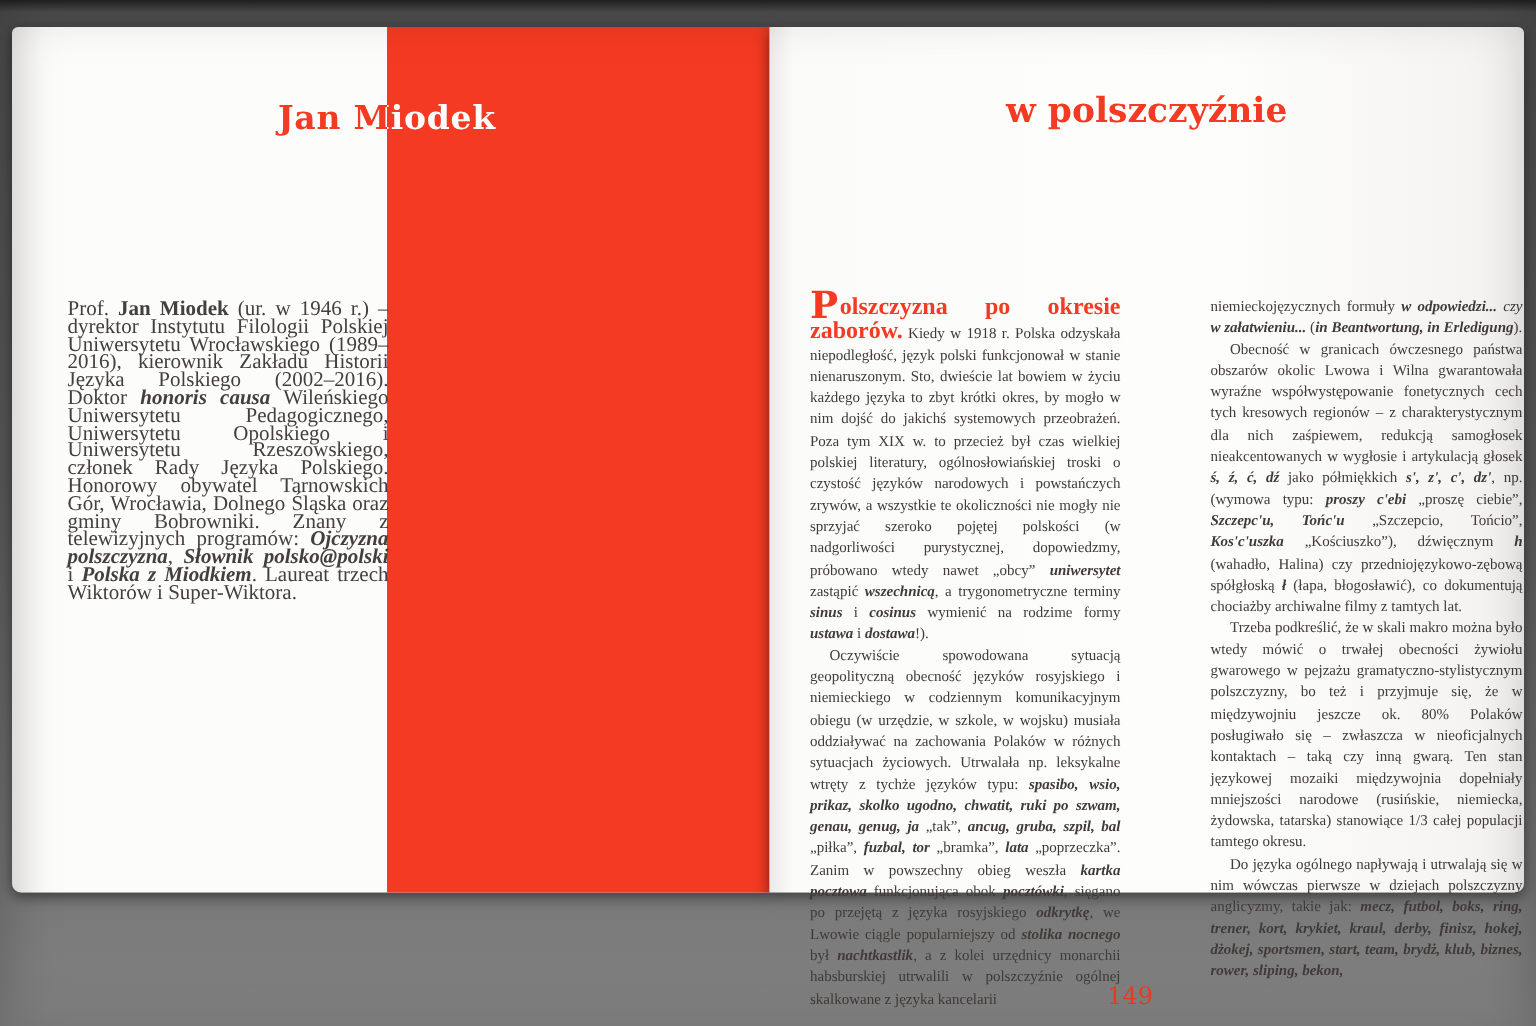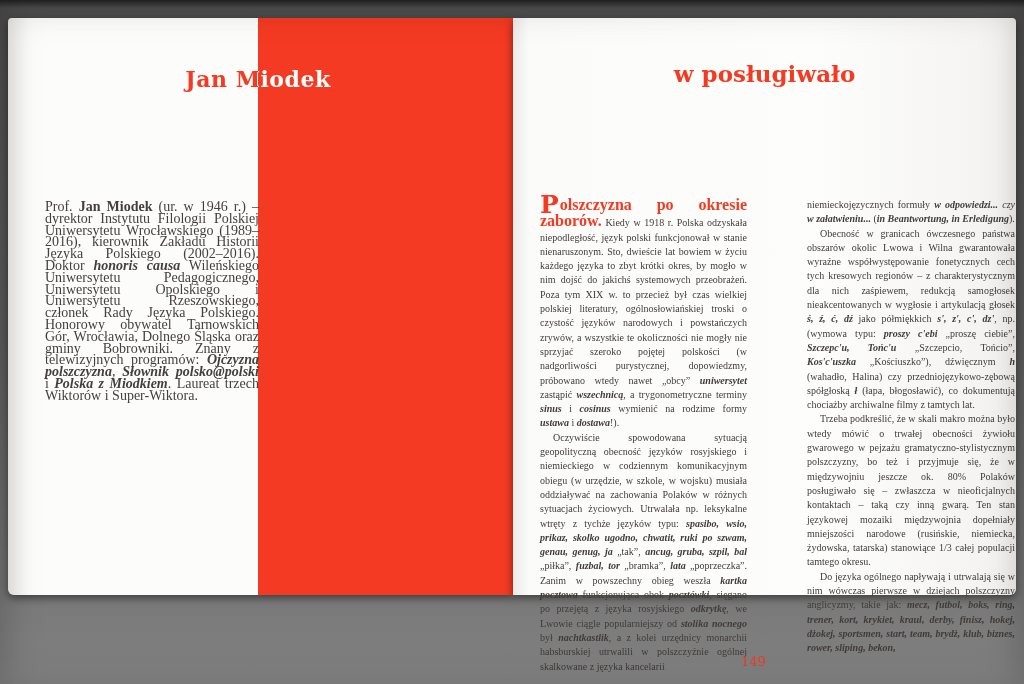--- a/index.html
+++ b/index.html
@@ -27,41 +27,41 @@
   .col2{left:246px;width:208px;margin-left:48px;}
   .para{margin:0;}
   .para.indent{text-indent:13px;font-family:Liberation Serif, serif;}
   .b{font-weight:700;}
   .i{font-style:italic;}
   .bi{font-weight:700;font-style:italic;}
   .lead{color:var(--accent,#f43a22);font-weight:700;font-size:16px;}
   .initial{color:var(--accent,#f43a22);font-weight:700;font-size:25px;line-height:0;
     font-family:"DejaVu Serif",serif;vertical-align:-3px;letter-spacing:1px;}
   .page-number{position:absolute;left:27px;top:636px;width:427px;text-align:center;
-    color:var(--accent,#f43a22);font-size:13px;font-family:"DejaVu Serif",serif;}
+    color:var(--accent,#f43a22);font-size:16px;font-family:"DejaVu Serif",serif;}
   .vignette{position:absolute;inset:0;pointer-events:none;
     box-shadow:inset 0 0 40px rgba(0,0,0,.25);}
 </style>
 </head>
 <body>
 
 <div class="stage">
 
   <div class="page page-left">
     <div class="red-band"></div>
     <div class="author-title-wrap">
       <div class="author-line base">Jan Miodek</div>
       <div class="author-line overlay">Jan Miodek</div>
     </div>
     <p class="bio"><span>Prof. </span><span class="b">Jan Miodek</span><span> (ur. w 1946 r.) – dyrektor Instytutu Filologii Polskiej Uniwersytetu Wrocławskiego (1989–2016), kierownik Zakładu Historii Języka Polskiego (2002–2016). Doktor </span><span class="bi">honoris causa</span><span> Wileńskiego Uniwersytetu Pedagogicznego, Uniwersytetu Opolskiego i Uniwersytetu Rzeszowskiego, członek Rady Języka Polskiego. Honorowy obywatel Tarnowskich Gór, Wrocławia, Dolnego Śląska oraz gminy Bobrowniki. Znany z telewizyjnych programów: </span><span class="bi">Ojczyzna polszczyzna</span><span>, </span><span class="bi">Słownik polsko@polski</span><span> i </span><span class="bi">Polska z Miodkiem</span><span>. Laureat trzech Wiktorów i Super-Wiktora.</span></p>
   </div>
 
   <div class="page page-right">
     <h1 class="chapter-title">
-      <span class="line">w posługiwało</span>
+      <span class="line">w polszczyźnie</span>
     </h1>
     <div class="col col1">
       <p class="para"><span class="initial">P</span><span class="lead">olszczyzna po okresie zaborów.</span><span> Kiedy w 1918 r. Polska odzyskała niepodległość, język polski funkcjonował w stanie nienaruszonym. Sto, dwieście lat bowiem w życiu każdego języka to zbyt krótki okres, by mogło w nim dojść do jakichś systemowych przeobrażeń. Poza tym XIX w. to przecież był czas wielkiej polskiej literatury, ogólnosłowiańskiej troski o czystość języków narodowych i powstańczych zrywów, a wszystkie te okoliczności nie mogły nie sprzyjać szeroko pojętej polskości (w nadgorliwości purystycznej, dopowiedzmy, próbowano wtedy nawet „obcy” </span><span class="bi">uniwersytet</span><span> zastąpić </span><span class="bi">wszechnicą</span><span>, a trygonometryczne terminy </span><span class="bi">sinus</span><span> i </span><span class="bi">cosinus</span><span> wymienić na rodzime formy </span><span class="bi">ustawa</span><span> i </span><span class="bi">dostawa</span><span>!).</span></p>
       <p class="para indent"><span>Oczywiście spowodowana sytuacją geopolityczną obecność języków rosyjskiego i niemieckiego w codziennym komunikacyjnym obiegu (w urzędzie, w szkole, w wojsku) musiała oddziaływać na zachowania Polaków w różnych sytuacjach życiowych. Utrwalała np. leksykalne wtręty z tychże języków typu: </span><span class="bi">spasibo, wsio, prikaz, skolko ugodno, chwatit, ruki po szwam, genau, genug, ja</span><span> „tak”, </span><span class="bi">ancug, gruba, szpil, bal</span><span> „piłka”, </span><span class="bi">fuzbal, tor</span><span> „bramka”, </span><span class="bi">lata</span><span> „poprzeczka”. Zanim w powszechny obieg weszła </span><span class="bi">kartka pocztowa</span><span> funkcjonująca obok </span><span class="bi">pocztówki</span><span>, sięgano po przejętą z języka rosyjskiego </span><span class="bi">odkrytkę</span><span>, we Lwowie ciągle popularniejszy od </span><span class="bi">stolika nocnego</span><span> był </span><span class="bi">nachtkastlik</span><span>, a z kolei urzędnicy monarchii habsburskiej utrwalili w polszczyźnie ogólnej skalkowane z języka kancelarii</span></p>
     </div>
     <div class="col col2">
       <p class="para"><span>niemieckojęzycznych formuły </span><span class="bi">w odpowiedzi...</span><span class="i"> czy </span><span class="bi">w załatwieniu...</span><span> (</span><span class="bi">in Beantwortung, in Erledigung</span><span>).</span></p>
       <p class="para indent"><span>Obecność w granicach ówczesnego państwa obszarów okolic Lwowa i Wilna gwarantowała wyraźne współwystępowanie fonetycznych cech tych kresowych regionów – z charakterystycznym dla nich zaśpiewem, redukcją samogłosek nieakcentowanych w wygłosie i artykulacją głosek </span><span class="bi">ś, ź, ć, dź</span><span> jako półmiękkich </span><span class="bi">s', z', c', dz'</span><span>, np. (wymowa typu: </span><span class="bi">proszy c'ebi</span><span> „proszę ciebie”, </span><span class="bi">Szczepc'u, Tońc'u</span><span> „Szczepcio, Tońcio”, </span><span class="bi">Kos'c'uszka</span><span> „Kościuszko”), dźwięcznym </span><span class="bi">h</span><span> (wahadło, Halina) czy przedniojęzykowo-zębową spółgłoską </span><span class="bi">ł</span><span> (łapa, błogosławić), co dokumentują chociażby archiwalne filmy z tamtych lat.</span></p>
       <p class="para indent"><span>Trzeba podkreślić, że w skali makro można było wtedy mówić o trwałej obecności żywiołu gwarowego w pejzażu gramatyczno-stylistycznym polszczyzny, bo też i przyjmuje się, że w międzywojniu jeszcze ok. 80% Polaków posługiwało się – zwłaszcza w nieoficjalnych kontaktach – taką czy inną gwarą. Ten stan językowej mozaiki międzywojnia dopełniały mniejszości narodowe (rusińskie, niemiecka, żydowska, tatarska) stanowiące 1/3 całej populacji tamtego okresu.</span></p>
       <p class="para indent"><span>Do języka ogólnego napływają i utrwalają się w nim wówczas pierwsze w dziejach polszczyzny anglicyzmy, takie jak: </span><span class="bi">mecz, futbol, boks, ring, trener, kort, krykiet, kraul, derby, finisz, hokej, dżokej, sportsmen, start, team, brydż, klub, biznes, rower, sliping, bekon,</span></p>

